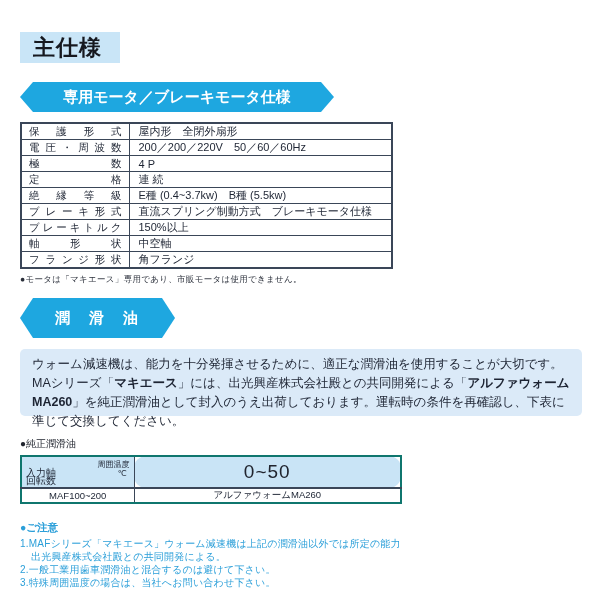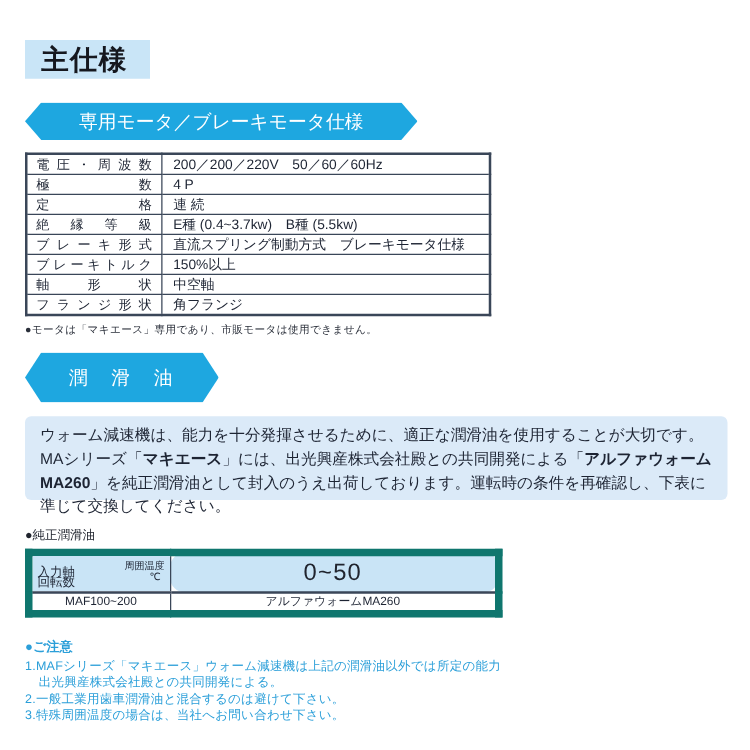--- a/index.html
+++ b/index.html
@@ -15,21 +15,21 @@
     display: flex; align-items: center;
     padding-left: 13px;
     font-size: 22px; font-weight: bold; letter-spacing: 1px;
     color: #16181f;
   }
 
   
   .banner {
     background: #1ea7e0;
     color: #ffffff;
-    font-weight: normal;
+    font-weight: bold;
     display: flex; align-items: center; justify-content: center;
     clip-path: polygon(13px 0, calc(100% - 13px) 0, 100% 50%, calc(100% - 13px) 100%, 13px 100%, 0 50%);
   }
   .banner-motor { margin-top: 19px; width: 314px; height: 30px; font-size: 15px; }
   .banner-oil   { margin-top: 12px; width: 155px; height: 40px; font-size: 15px; letter-spacing: 2px; }
 
   
   .spec-table {
     margin-top: 10px;
     border-collapse: collapse;
@@ -70,21 +70,21 @@
   .info-box .b { font-weight: bold; }
 
   .genuine-label { margin-top: 21px; font-size: 10px; font-weight: normal; color: #20242e; }
 
   
   .oil-table {
     margin-top: 4px;
     border-collapse: collapse;
     width: 382px;
     table-layout: fixed;
-    border: 6px solid #0f766e;
+    border: 2px solid #0f766e;
   }
   .oil-table td { border: 1px solid #3a4658; vertical-align: middle; }
   .oil-table .hdr { background: #c9e4f6; }
   .oil-table tr.header-row td { height: 32px; border-bottom: 2px solid #3a4658; }
   .oil-table tr.data-row td { height: 12px; font-size: 9.5px; text-align: center; }
   .corner-cell {
     position: relative; width: 113px;
     background-image: linear-gradient(to bottom right,
       transparent calc(50% - 0.8px), #3a4658 calc(50% - 0.8px),
       #3a4658 calc(50% + 0.8px), transparent calc(50% + 0.8px));
@@ -106,20 +106,24 @@
 <div class="page">
 
   <div class="title-box">主仕様</div>
 
   <div class="banner banner-motor">
     <span>専用モータ／ブレーキモータ仕様</span>
   </div>
 
   <table class="spec-table">
     <tbody>
+      <tr>
+        <td class="label">保護形式</td>
+        <td class="value">屋内形　全閉外扇形</td>
+      </tr>
       <tr>
         <td class="label">電圧・周波数</td>
         <td class="value">200／200／220V　50／60／60Hz</td>
       </tr>
       <tr>
         <td class="label">極数</td>
         <td class="value">4 P</td>
       </tr>
       <tr>
         <td class="label">定格</td>

